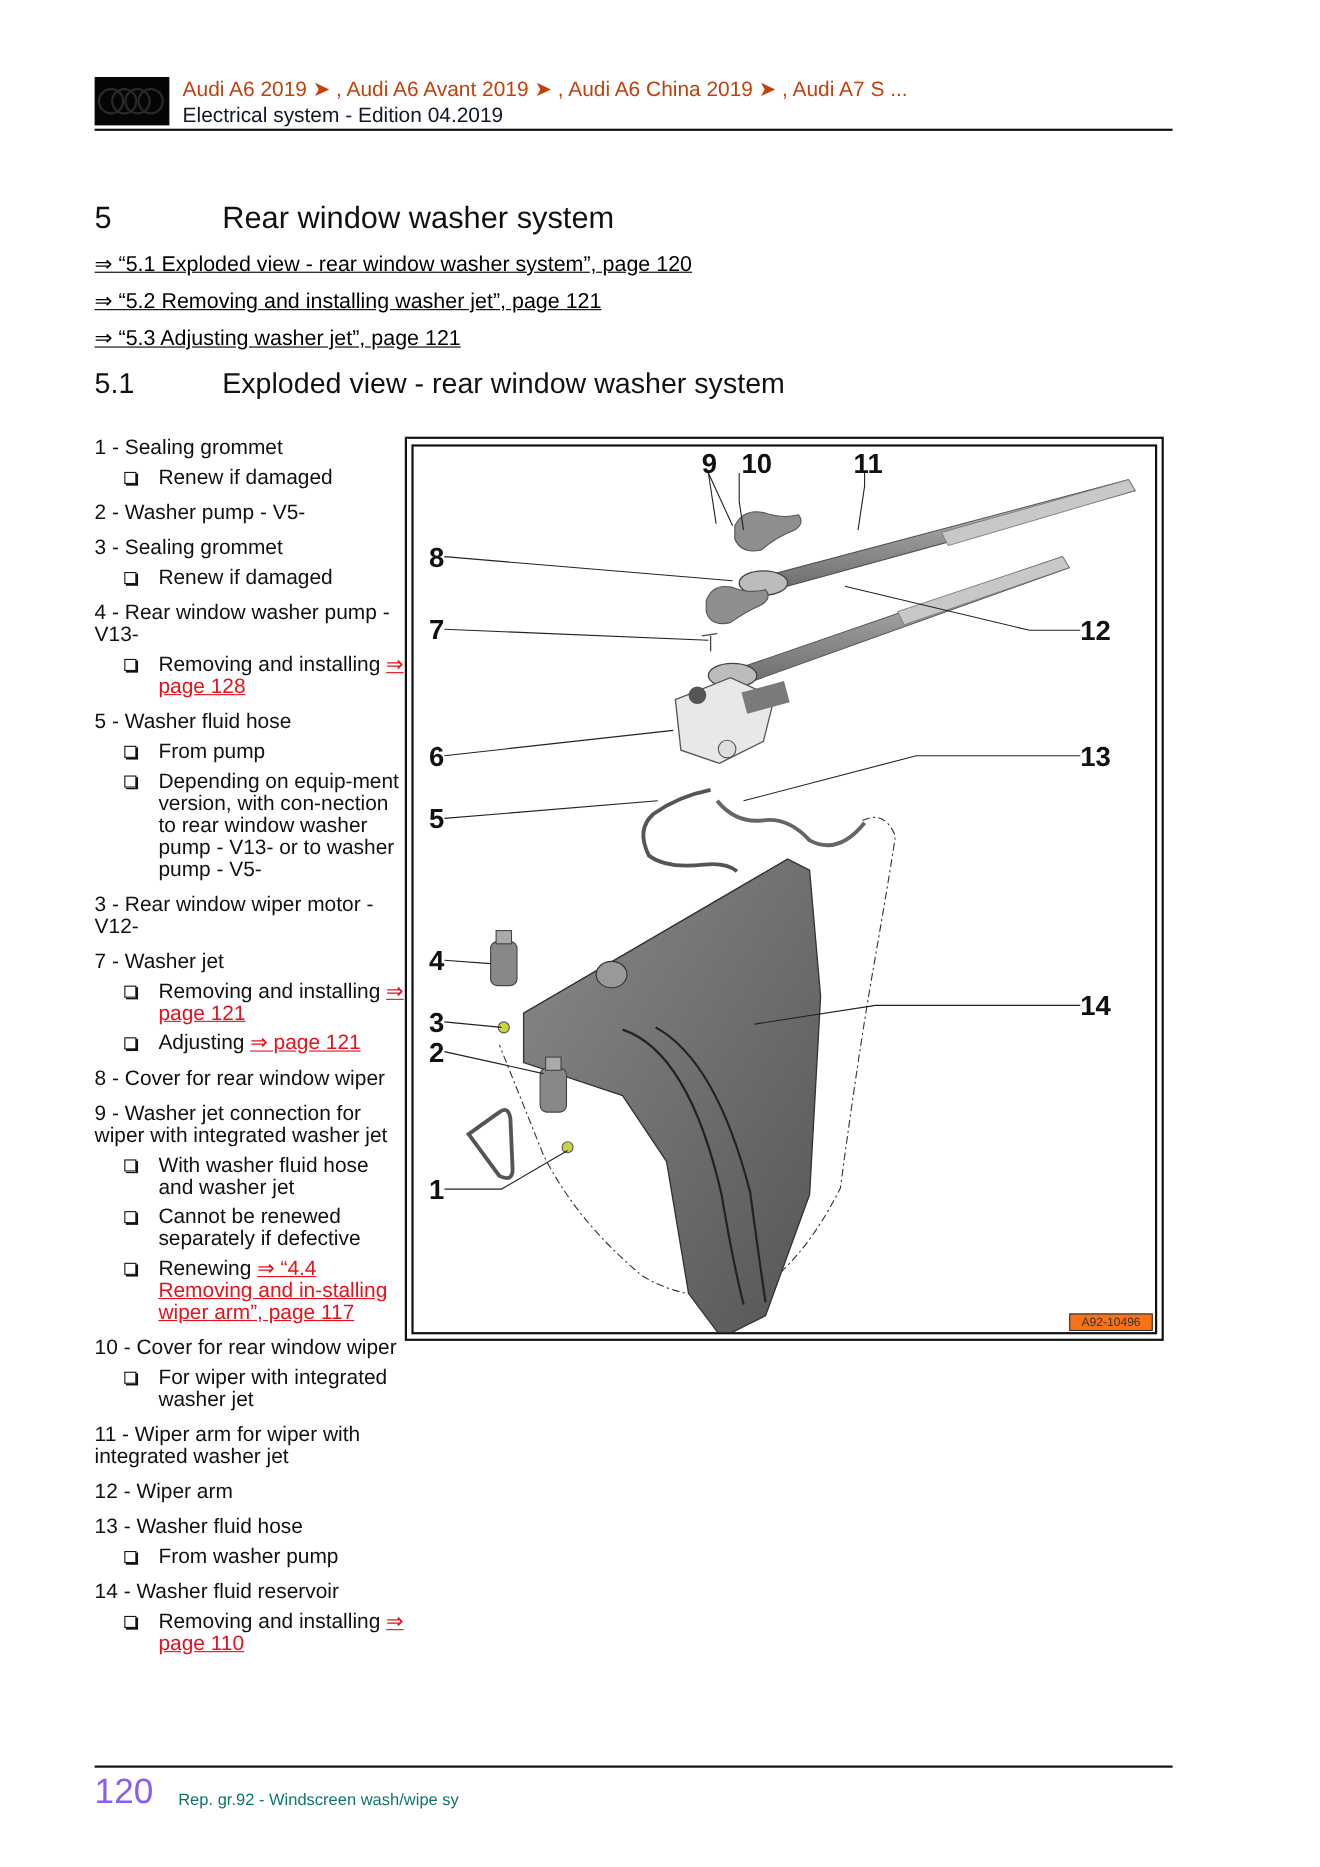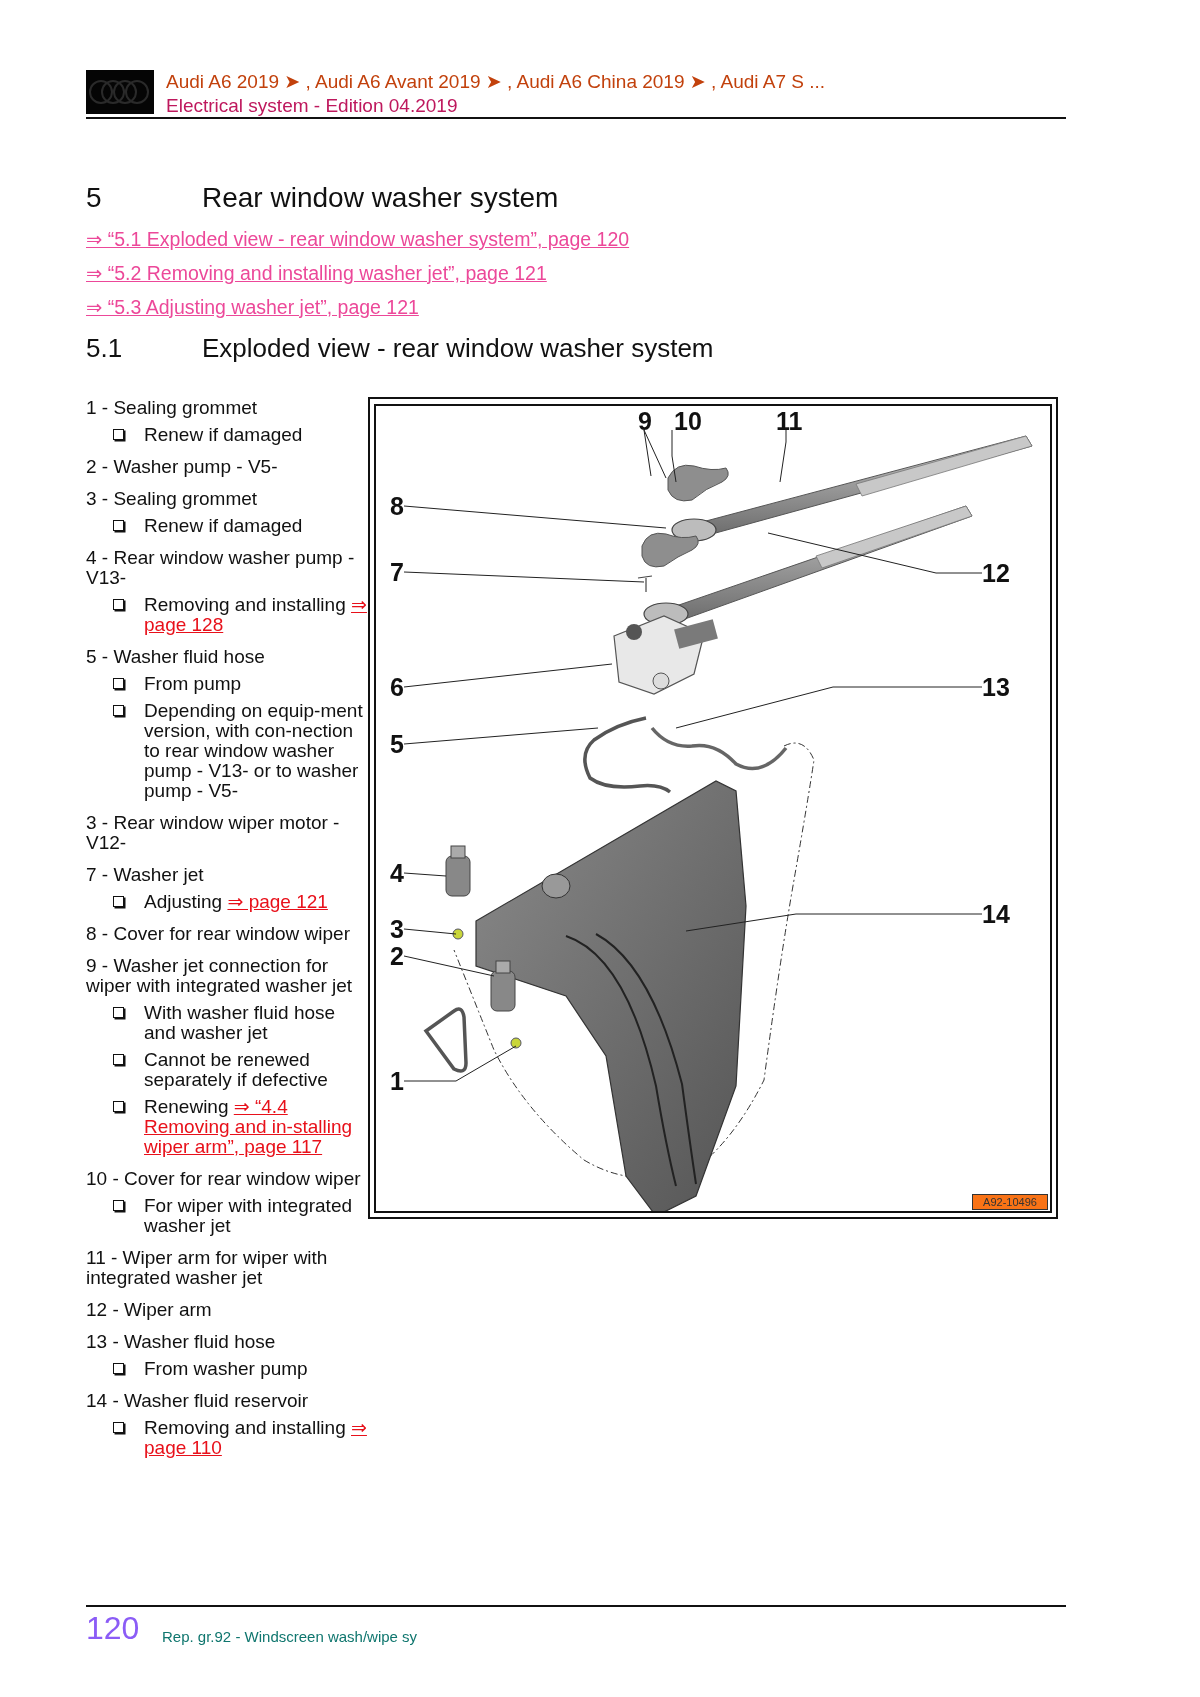--- a/index.html
+++ b/index.html
@@ -6,27 +6,27 @@
   body {
     width: 1200px; height: 1697px; position: relative; overflow: hidden;
     font-family: "Liberation Sans", "DejaVu Sans", sans-serif; color: #111;
   }
   .abs { position: absolute; }
 
   
   .logo { left: 86px; top: 70px; width: 68px; height: 44px; background: #050505; }
   .logo svg { width: 100%; height: 100%; display: block; }
   .hdr-line1 { left: 166px; top: 70px; font-size: 19px; white-space: nowrap; color: #c2410c; }
-  .hdr-line2 { left: 166px; top: 95px; font-size: 19px; white-space: nowrap; color: #be185d; }
+  .hdr-line2 { left: 166px; top: 95px; font-size: 19px; white-space: nowrap; color: #0f172a; }
   .hdr-rule { left: 86px; top: 117px; width: 980px; height: 2px; background: #111; }
 
   
   .h1-num { left: 86px; top: 182px; font-size: 28px; }
   .h1-title { left: 202px; top: 182px; font-size: 28px; white-space: nowrap; }
-  .toc-link { left: 86px; font-size: 19.5px; color: #ec4899; text-decoration: underline; white-space: nowrap; cursor: pointer; }
+  .toc-link { left: 86px; font-size: 19.5px; color: #000000; text-decoration: underline; white-space: nowrap; cursor: pointer; }
   .h2-num { left: 86px; top: 333px; font-size: 26px; }
   .h2-title { left: 202px; top: 333px; font-size: 26px; white-space: nowrap; }
 
   
   .parts { left: 86px; top: 398px; width: 285px; font-size: 19px; line-height: 20px; }
   .part { margin: 0 0 12px 0; }
   .part-title { display: block; }
   .sub { position: relative; padding-left: 58px; margin-top: 7px; }
   .sub .box {
     position: absolute; left: 27px; top: 4px; width: 11px; height: 11px;
@@ -91,20 +91,21 @@
     <div class="part">
       <span class="part-title">5 - Washer fluid hose</span>
       <div class="sub"><span class="box"></span><span>From pump</span></div>
       <div class="sub"><span class="box"></span><span>Depending on equip-ment version, with con-nection to rear window washer pump - V13- or to washer pump - V5-</span></div>
     </div>
     <div class="part">
       <span class="part-title">3 - Rear window wiper motor - V12-</span>
     </div>
     <div class="part">
       <span class="part-title">7 - Washer jet</span>
+      <div class="sub"><span class="box"></span><span>Removing and installing</span> <a class="link">⇒ page 121</a></div>
       <div class="sub"><span class="box"></span><span>Adjusting</span> <a class="link">⇒ page 121</a></div>
     </div>
     <div class="part">
       <span class="part-title">8 - Cover for rear window wiper</span>
     </div>
     <div class="part">
       <span class="part-title">9 - Washer jet connection for wiper with integrated washer jet</span>
       <div class="sub"><span class="box"></span><span>With washer fluid hose and washer jet</span></div>
       <div class="sub"><span class="box"></span><span>Cannot be renewed separately if defective</span></div>
       <div class="sub"><span class="box"></span><span>Renewing</span> <a class="link">⇒ “4.4 Removing and in-stalling wiper arm”, page 117</a></div>

